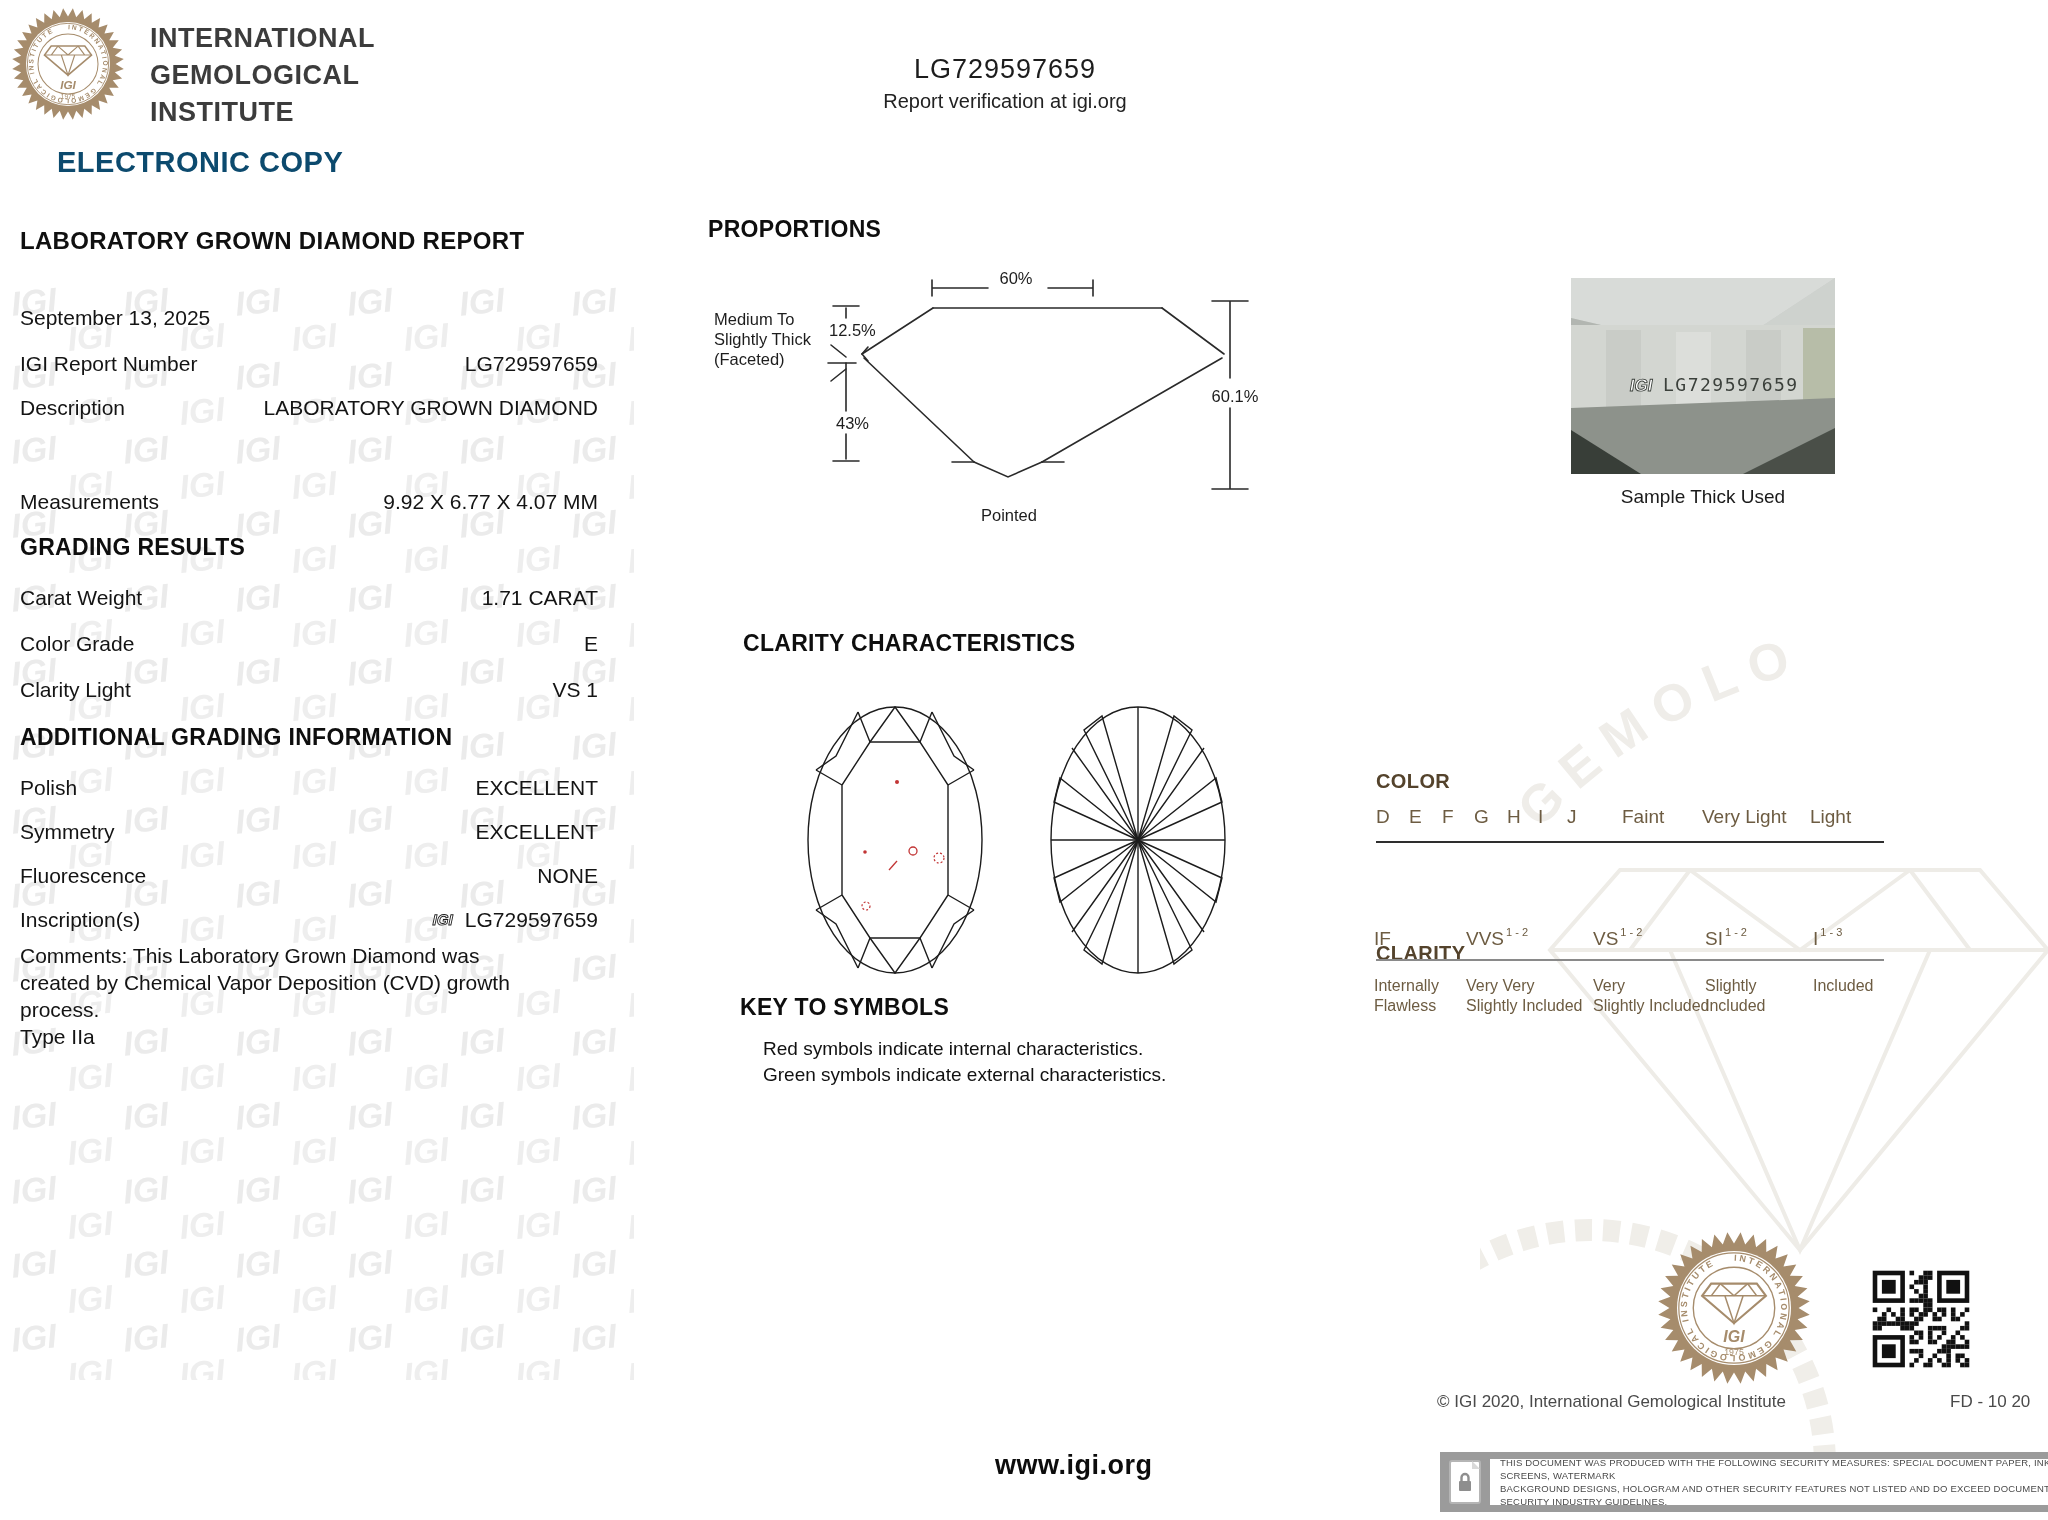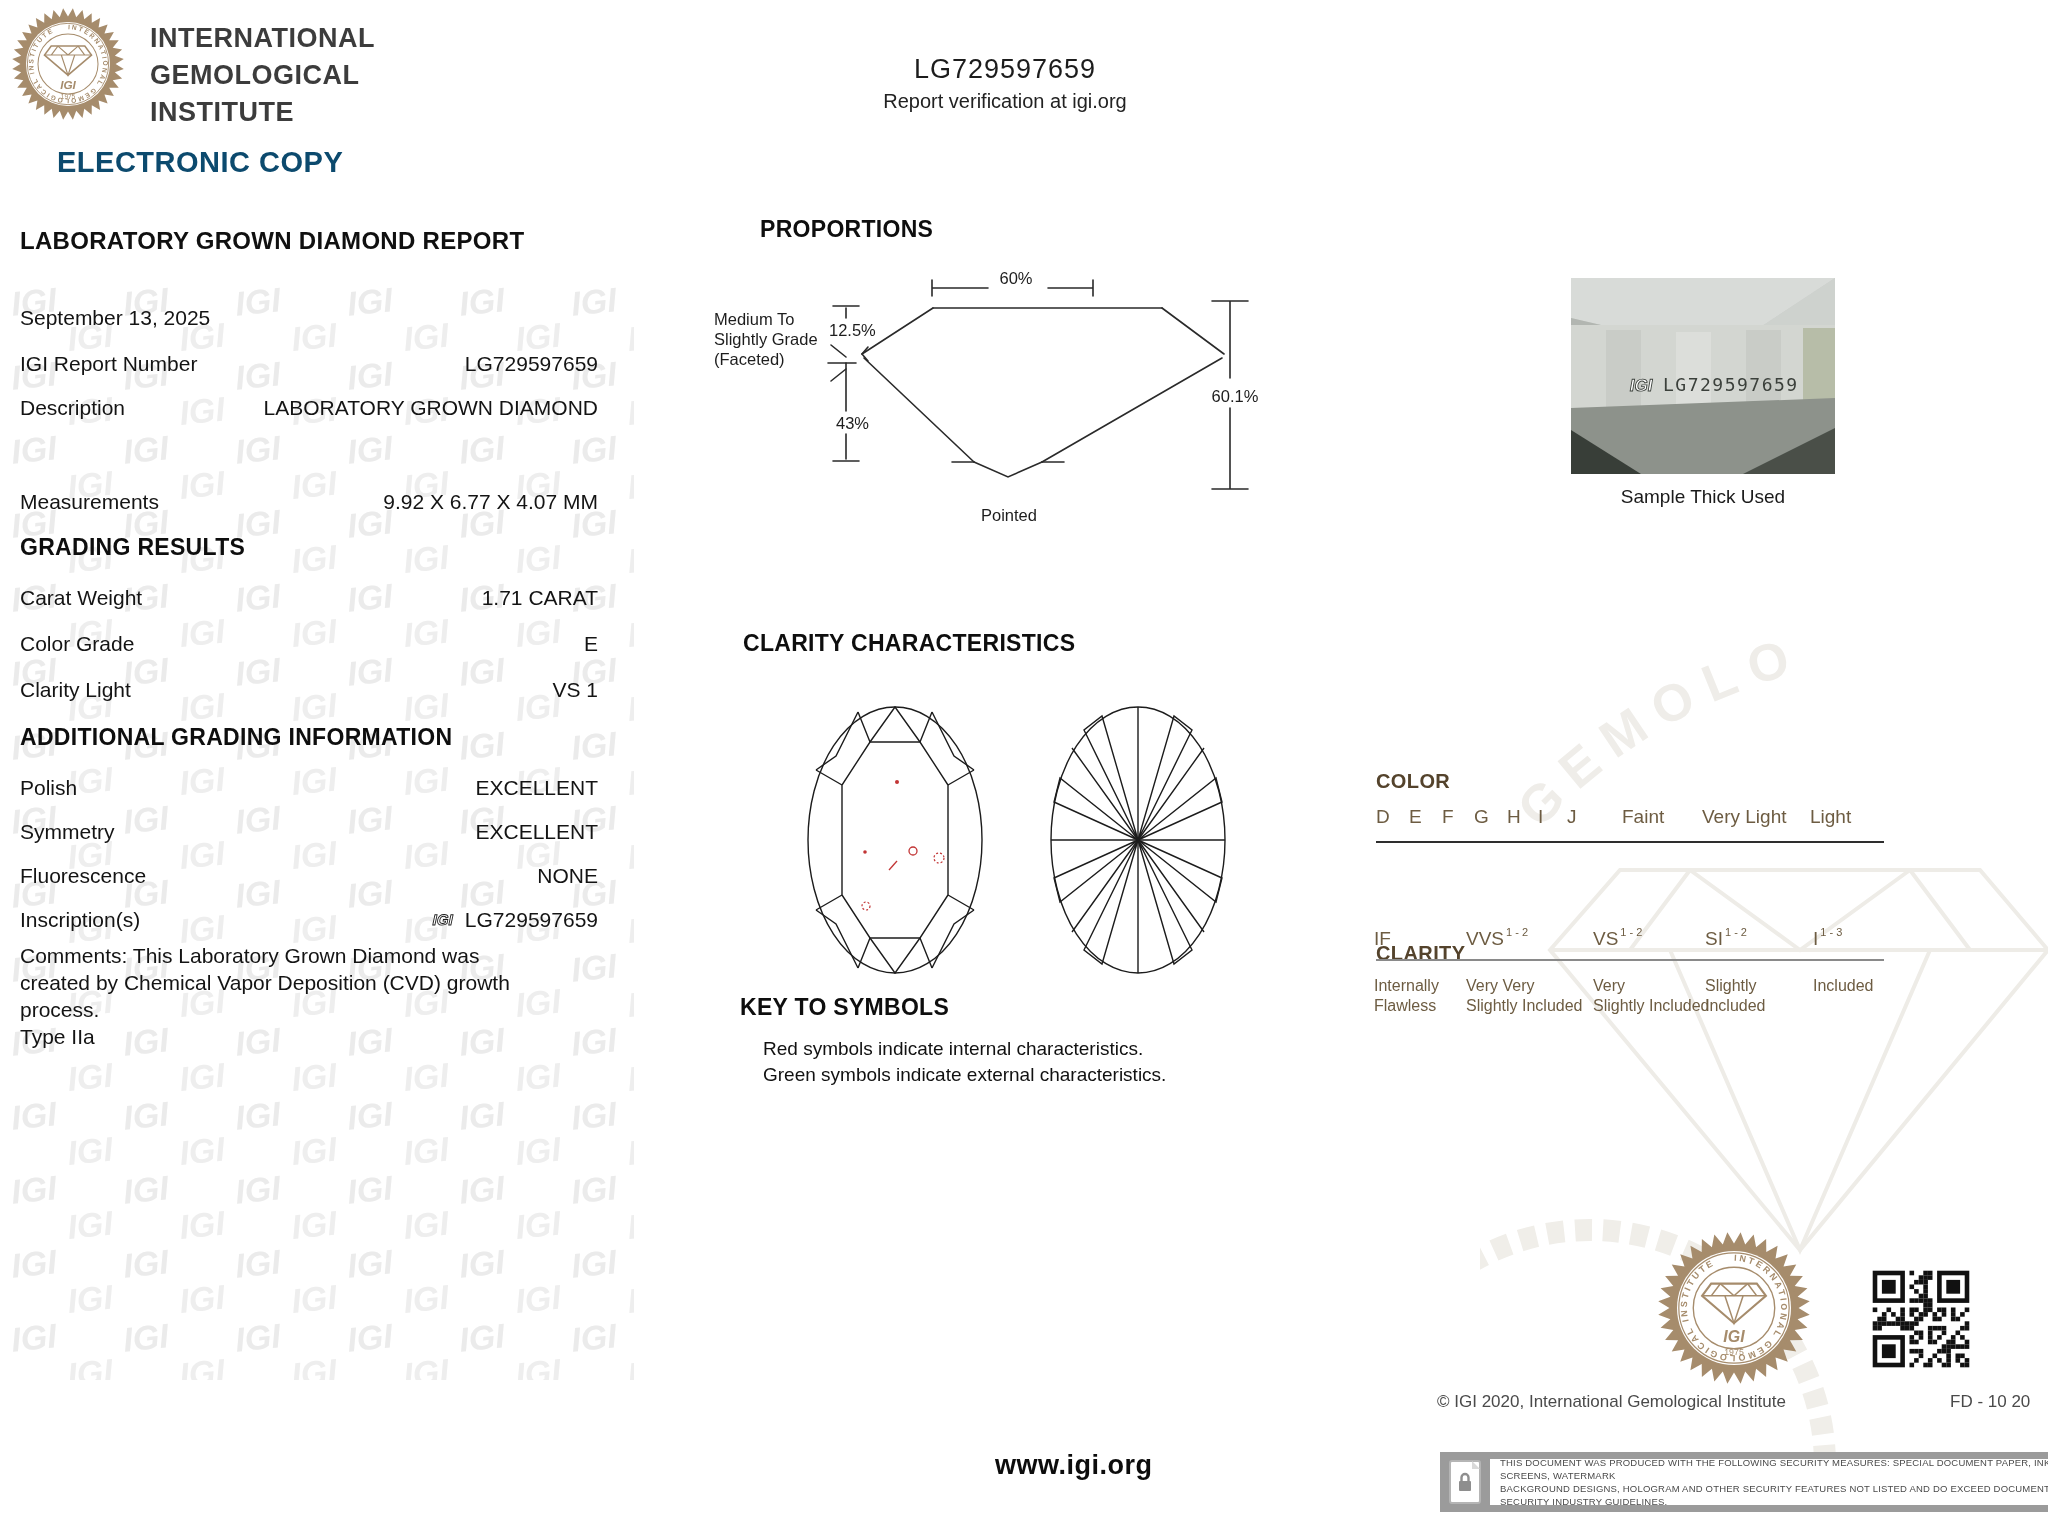--- a/index.html
+++ b/index.html
@@ -156,21 +156,21 @@
           <text x="0" y="15" font-size="15" font-weight="bold" fill="#ffffff" stroke="#1a1a1a" stroke-width="0.9" font-family="Liberation Sans, sans-serif">IGI</text>
         </g>
       </svg>
       <span>LG729597659</span>
     </span>
   </div>
 
   <div class="abs comments pre">Comments: This Laboratory Grown Diamond was created by Chemical Vapor Deposition (CVD) growth process.
 Type IIa</div>
 
-  <div class="abs mid-head" style="left:760px;top:216px;">PROPORTIONS</div>
+  <div class="abs mid-head" style="left:708px;top:216px;">PROPORTIONS</div>
 
   <svg class="abs" style="left:700px;top:260px;" width="580" height="280">
     <g stroke="#2a2a2a" stroke-width="1.6" fill="none" stroke-linecap="round">
 
       <path d="M232,20 L232,36 M232,28 L288,28 M348,28 L393,28 M393,20 L393,36"></path>
 
       <path d="M233,48 L462,48"></path>
       <path d="M233,48 L162,94 M462,48 L524,94"></path>
       <path d="M168,87 L162,94 L168,101"></path>
       <path d="M164,98 L274,202 M522,98 L342,202"></path>
@@ -178,21 +178,21 @@
       <path d="M274,202 L308,217 L342,202"></path>
 
       <path d="M133,46 L159,46 M146,48 L146,58"></path>
       <path d="M131,85 L146,97 M128,103 L156,103 M131,121 L146,109"></path>
       <path d="M146,103 L146,151 M146,174 L146,199 M133,201 L159,201"></path>
 
       <path d="M512,41 L548,41 M530,41 L530,118 M530,148 L530,229 M512,229 L548,229"></path>
     </g>
   </svg>
   <div class="abs diag-label pre" style="left:714px;top:309px;width:130px;">Medium To
-Slightly Grade
+Slightly Thick
 (Faceted)</div>
   <div class="abs diag-label" style="left:990px;top:268px;width:52px;text-align:center;">60%</div>
   <div class="abs diag-label" style="left:829px;top:320px;">12.5%</div>
   <div class="abs diag-label" style="left:836px;top:413px;">43%</div>
   <div class="abs diag-label" style="left:1203px;top:386px;width:64px;text-align:center;">60.1%</div>
   <div class="abs diag-label" style="left:977px;top:505px;width:64px;text-align:center;">Pointed</div>
 
   <svg class="abs" style="left:1571px;top:278px;" width="264" height="196">
     <rect width="264" height="196" fill="#cbcfcb"></rect>
     <polygon points="0,0 264,0 150,75 0,40" fill="#d8dbd8"></polygon>

